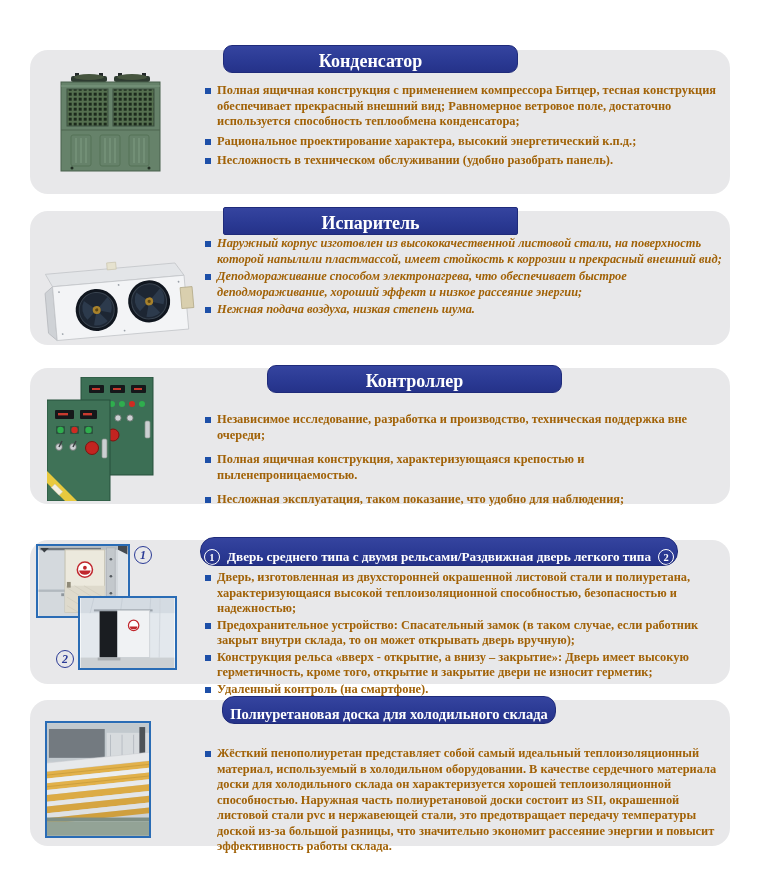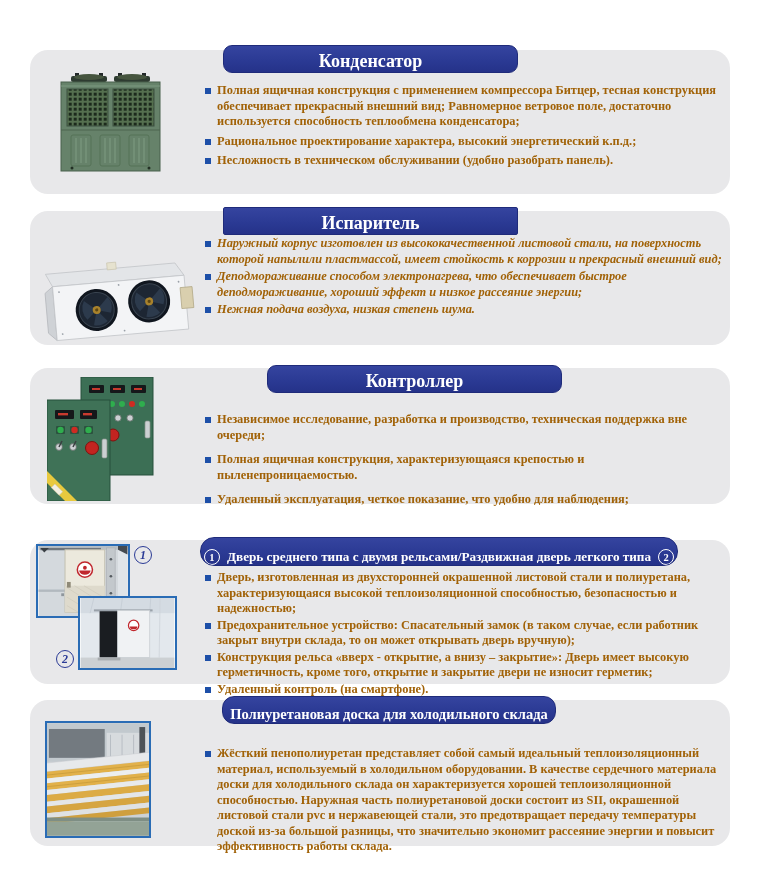--- a/index.html
+++ b/index.html
@@ -238,21 +238,21 @@
       <li>
           <span class="sq"></span>
           <span class="bt">Независимое исследование, разработка и производство, техническая поддержка вне очереди;</span>
         </li>
       <li>
           <span class="sq"></span>
           <span class="bt">Полная ящичная конструкция, характеризующаяся крепостью и пыленепроницаемостью.</span>
         </li>
       <li>
           <span class="sq"></span>
-          <span class="bt">Удаленный эксплуатация, четкое показание, что удобно для наблюдения;</span>
+          <span class="bt">Несложная эксплуатация, таком показание, что удобно для наблюдения;</span>
         </li>
     </ul>
   </section>
 
   <section class="card s4">
     <div class="banner">
       <span class="bcirc">1</span>
       <span>Дверь среднего типа с двумя рельсами/Раздвижная дверь легкого типа</span>
       <span class="bcirc">2</span>
     </div>

